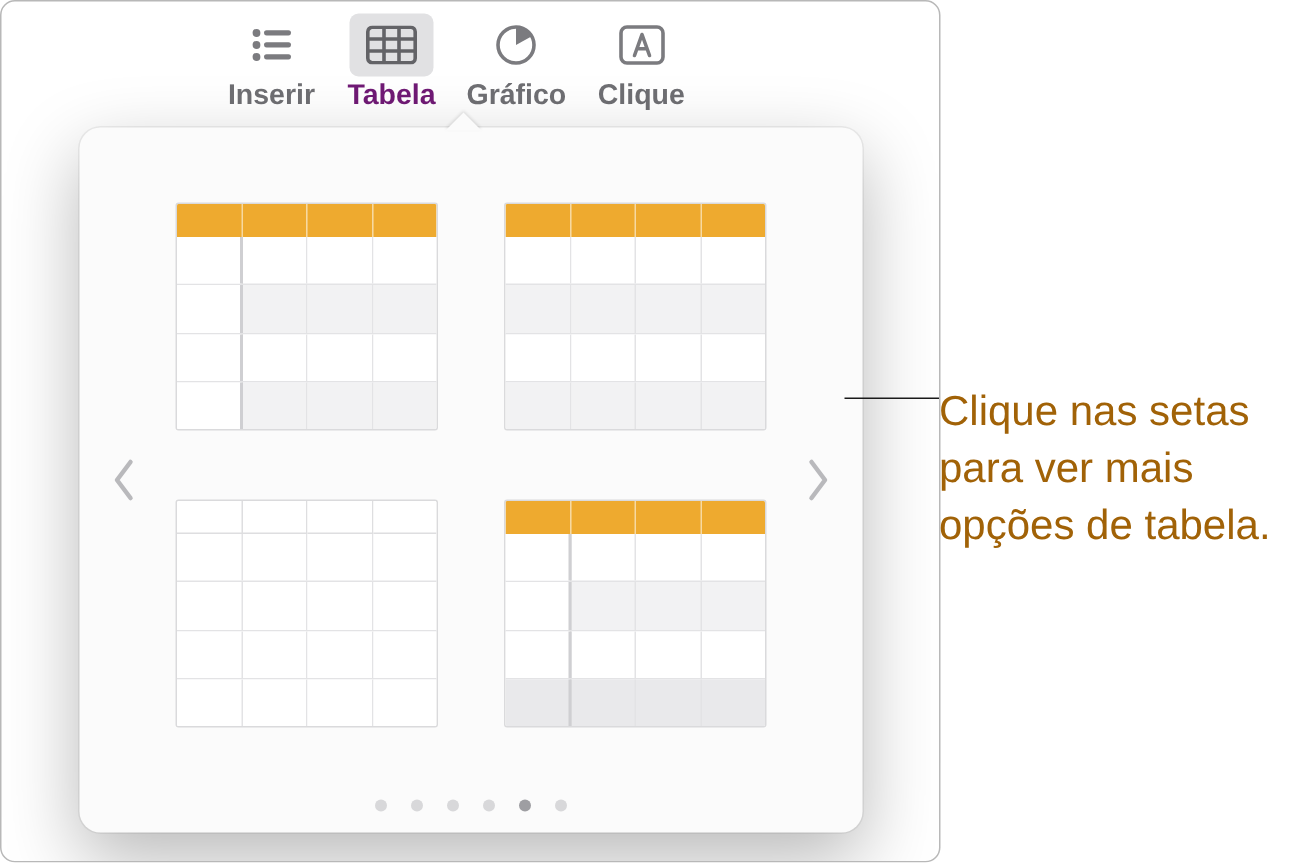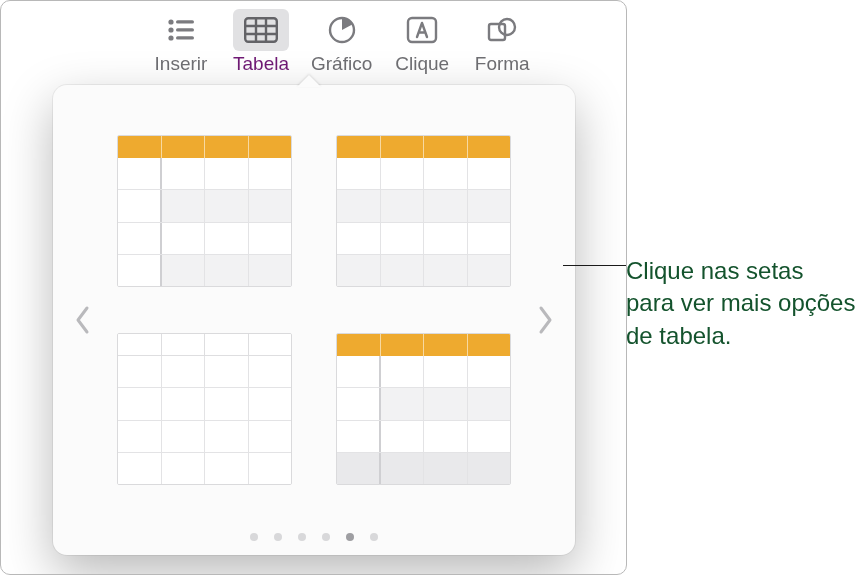--- a/index.html
+++ b/index.html
@@ -28,21 +28,21 @@
       height: 84px;
       gap: 0;
     }
     .tool {
       display: flex;
       flex-direction: column;
       align-items: center;
       justify-content: flex-start;
       color: #6f6f73;
       font-size: 19px;
-      font-weight: 400;
+      font-weight: 700;
       cursor: pointer;
       padding: 0 10px;
       min-width: 80px;
       text-align: right;
     }
     .tool .icon-wrap {
       width: 56px; height: 42px;
       display: flex; align-items: center; justify-content: center;
     }
     .tool.active {
@@ -158,23 +158,23 @@
     .dot {
       width:8px; height:8px; border-radius:50%;
       background:#d8d8da;
     }
     .dot.active { background:#9e9ea2; }
 
     .callout {
       position:absolute;
       left: 626px;
       top: 255px;
-      font-size: 24px;
+      font-size: 28px;
       line-height: 1.35;
-      color:#14532d;
+      color:#a16207;
       width: 232px;
     }
     .callout-line {
       position:absolute;
       left:563px; top:265px;
       width:63px; height:1px;
       background:#1a1a1a;
     }
 
     svg { display:block; }
@@ -226,29 +226,20 @@
     <div class="tool">
       <span class="icon-wrap">
         <svg width="32" height="28" viewBox="0 0 32 28">
           <rect x="2" y="2" width="28" height="24" rx="4" fill="none" stroke="#7b7b7f" stroke-width="2.4"></rect>
           <path d="M11 21 L16 7 L21 21 M12.8 16.5 L19.2 16.5" fill="none" stroke="#7b7b7f" stroke-width="2.4" stroke-linecap="round" stroke-linejoin="round"></path>
         </svg>
       </span>
       <span class="tool-label">Clique</span>
     </div>
 
-    <div class="tool">
-      <span class="icon-wrap">
-        <svg width="32" height="28" viewBox="0 0 32 28">
-          <rect x="3" y="8" width="16" height="16" rx="2" fill="none" stroke="#7b7b7f" stroke-width="2.4"></rect>
-          <circle cx="21" cy="11" r="8" fill="none" stroke="#7b7b7f" stroke-width="2.4"></circle>
-        </svg>
-      </span>
-      <span class="tool-label">Forma</span>
-    </div>
   </div>
 
   <div class="popover">
     <div class="popover-tip"></div>
 
     <div class="carousel">
       <div class="nav-arrow">
         <span>
           <svg width="18" height="30" viewBox="0 0 18 30">
               <path d="M13 3 L4 15 L13 27" fill="none" stroke="#b9b9bc" stroke-width="3" stroke-linecap="round" stroke-linejoin="round"></path>

